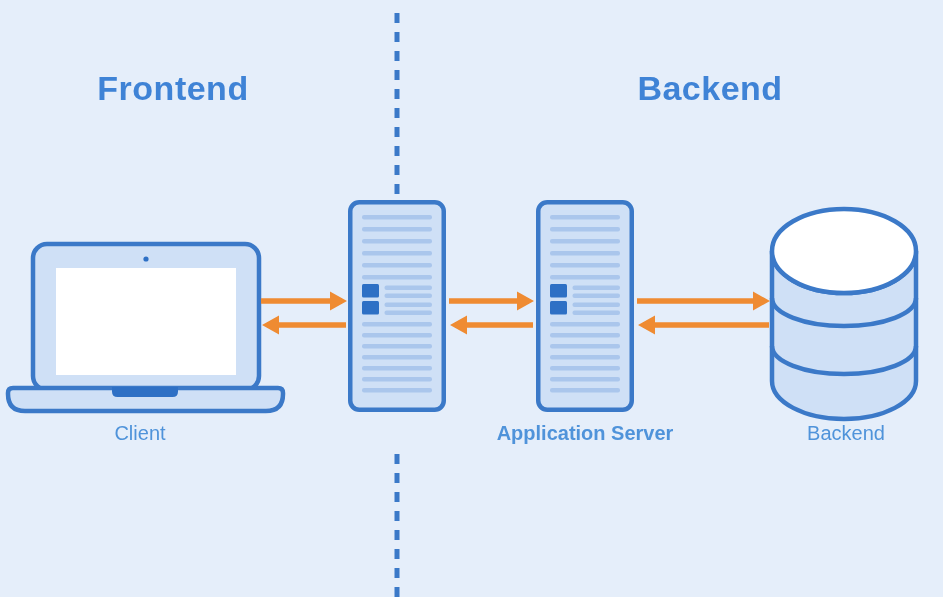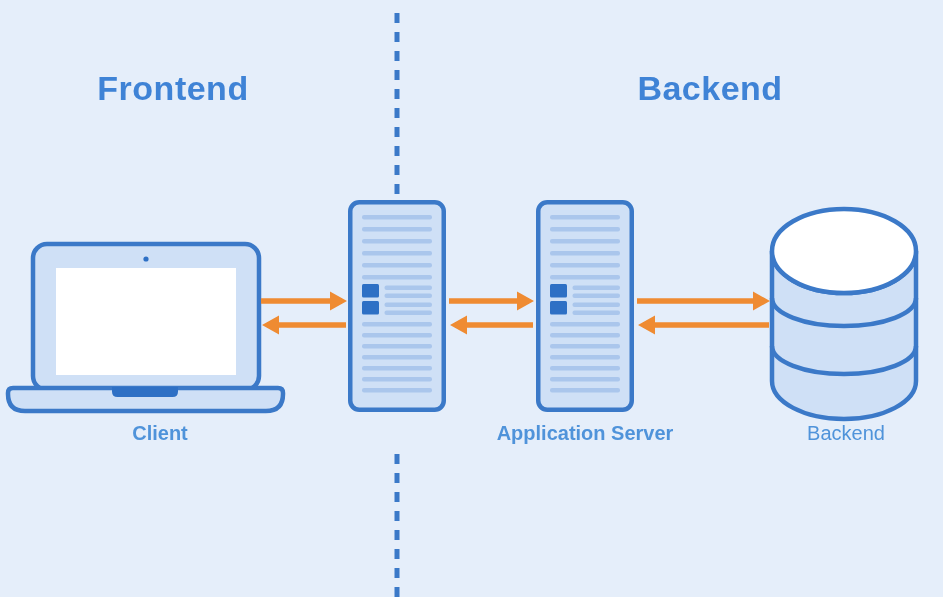--- a/index.html
+++ b/index.html
@@ -104,17 +104,17 @@
       <path class="arrow" d="M 449 298.25 H 517 V 291.5 L 534 301 L 517 310.5 V 303.75 H 449 Z"></path>
       <path class="arrow" d="M 533 322.25 H 467 V 315.5 L 450 325 L 467 334.5 V 327.75 H 533 Z"></path>
       <path class="arrow" d="M 637 298.25 H 753 V 291.5 L 770 301 L 753 310.5 V 303.75 H 637 Z"></path>
       <path class="arrow" d="M 769 322.25 H 655 V 315.5 L 638 325 L 655 334.5 V 327.75 H 769 Z"></path>
     </g>
   </svg>
 
   <div class="section-header" style="left:173px;top:69px;">Frontend</div>
   <div class="section-header" style="left:710px;top:69px;">Backend</div>
 
-  <div class="node-label" style="left:160px;top:422px;font-weight:bold;">Client</div>
+  <div class="node-label" style="left:140px;top:422px;">Client</div>
   <div class="node-label" style="left:585px;top:422px;font-weight:bold;">Application Server</div>
   <div class="node-label" style="left:846px;top:422px;">Backend</div>
 
 </div>
 
 </body></html>

